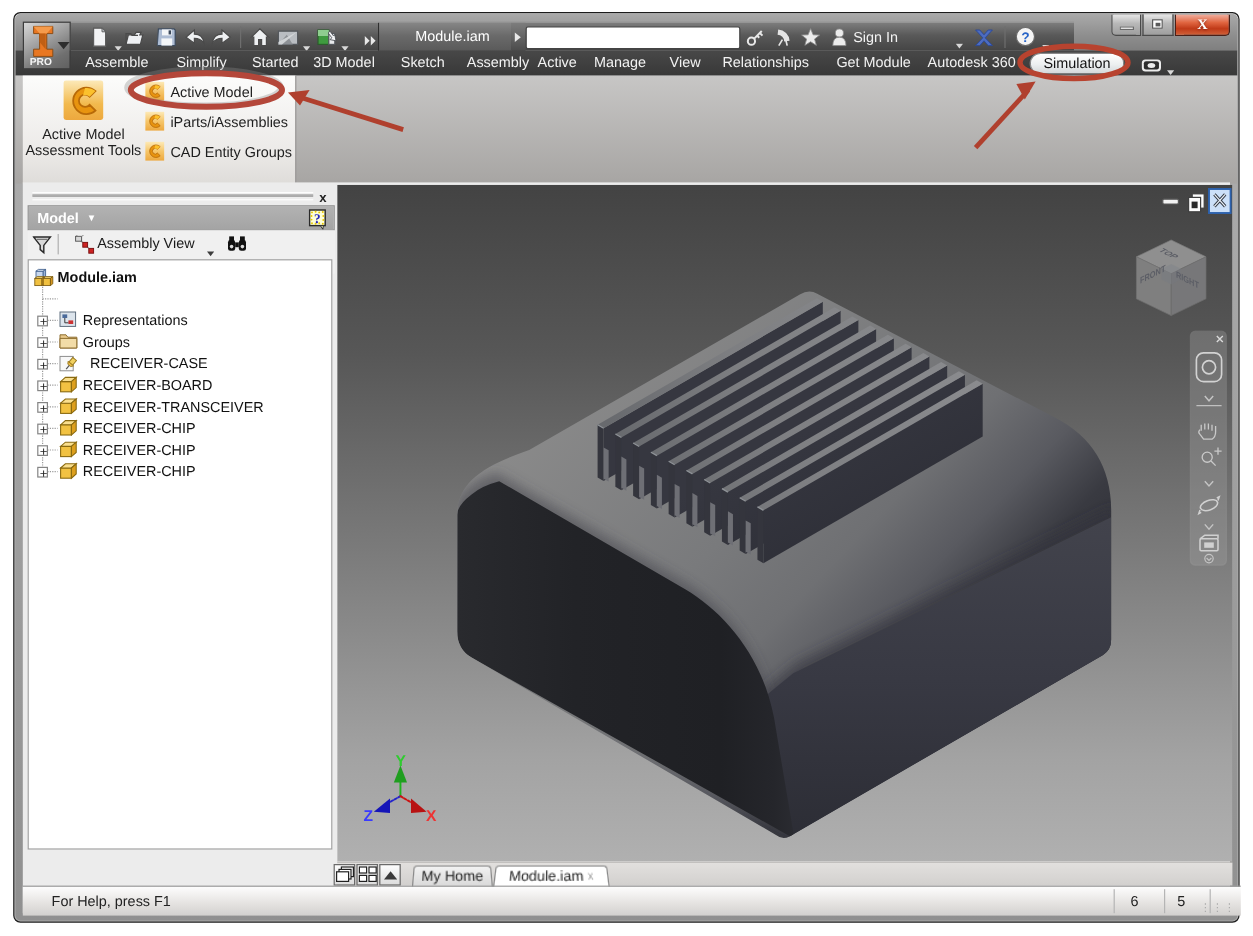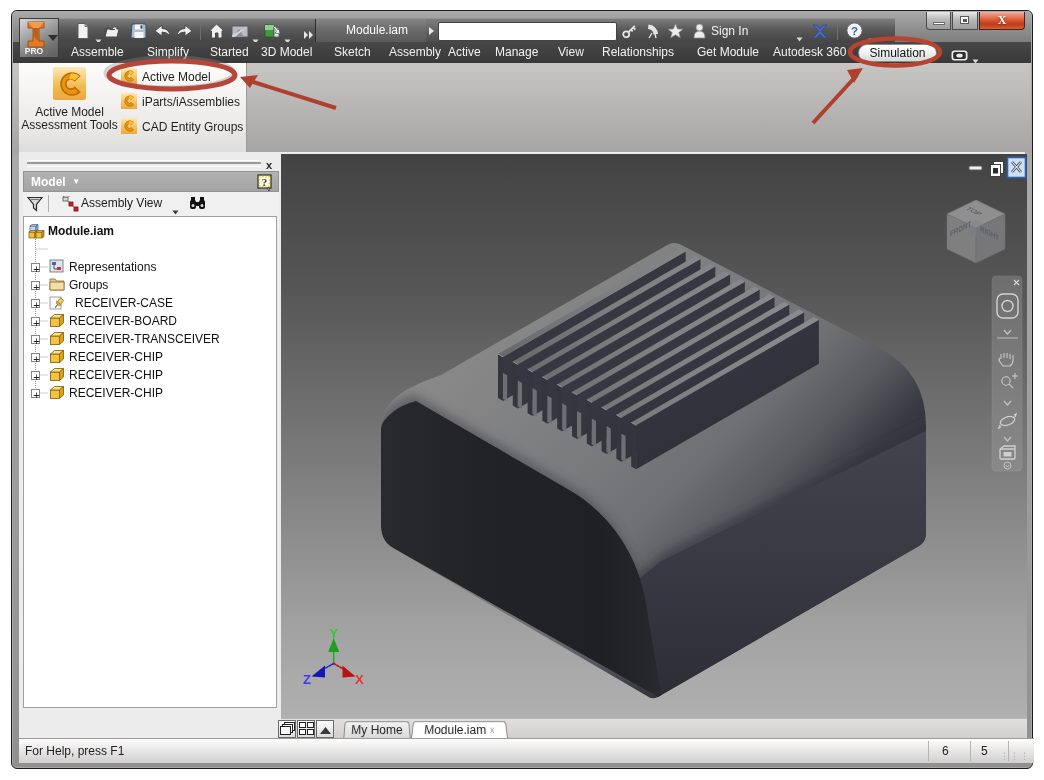--- a/index.html
+++ b/index.html
@@ -601,21 +601,21 @@
           </svg></span>
       <span class="tbtn" style="left:35px;">
           <span style="position:absolute;left:2px;top:2px;"><svg width="13" height="12" viewBox="0 0 13 12" style="">
               <path d="M6.5,2 L12,9 H1 z" fill="#3a3a3a"></path>
             </svg></span>
         </span>
       <span class="tab" style="left:63px;width:66px;background:linear-gradient(#f2f2f2,#d8d8d8);transform:perspective(20px) rotateX(3deg);">My Home</span>
       <span class="tab" style="left:131px;width:95px;background:#fff;transform:perspective(20px) rotateX(3deg);">Module.iam <span style="color:#888;font-size:10px;">☓</span></span>
     </div>
     <div id="statusbar">
-        <span style="position:absolute;left:6px;top:5px;">For Help, press F1</span>
+        <span style="position:absolute;left:24px;top:5px;">For Help, press F1</span>
       <div class="vsep" style="left:909px"></div>
       <div class="vsep" style="left:951px"></div>
       <div class="vsep" style="left:989px"></div>
       <span style="position:absolute;left:923px;top:5px;">6</span>
       <span style="position:absolute;left:962px;top:5px;">5</span>
       <span style="position:absolute;right:4px;bottom:2px;color:#aaa;font-size:9px;letter-spacing:1px;">⋮⋮⋮</span>
     </div>
   </div>
   <svg id="annot" width="1022" height="759" style="position:absolute;left:0;top:0;z-index:50;pointer-events:none;">
     <ellipse cx="160" cy="64" rx="64" ry="15" fill="none" stroke="#8a8a8a" stroke-width="5" opacity="0.35" transform="translate(-2,-2)"></ellipse>

